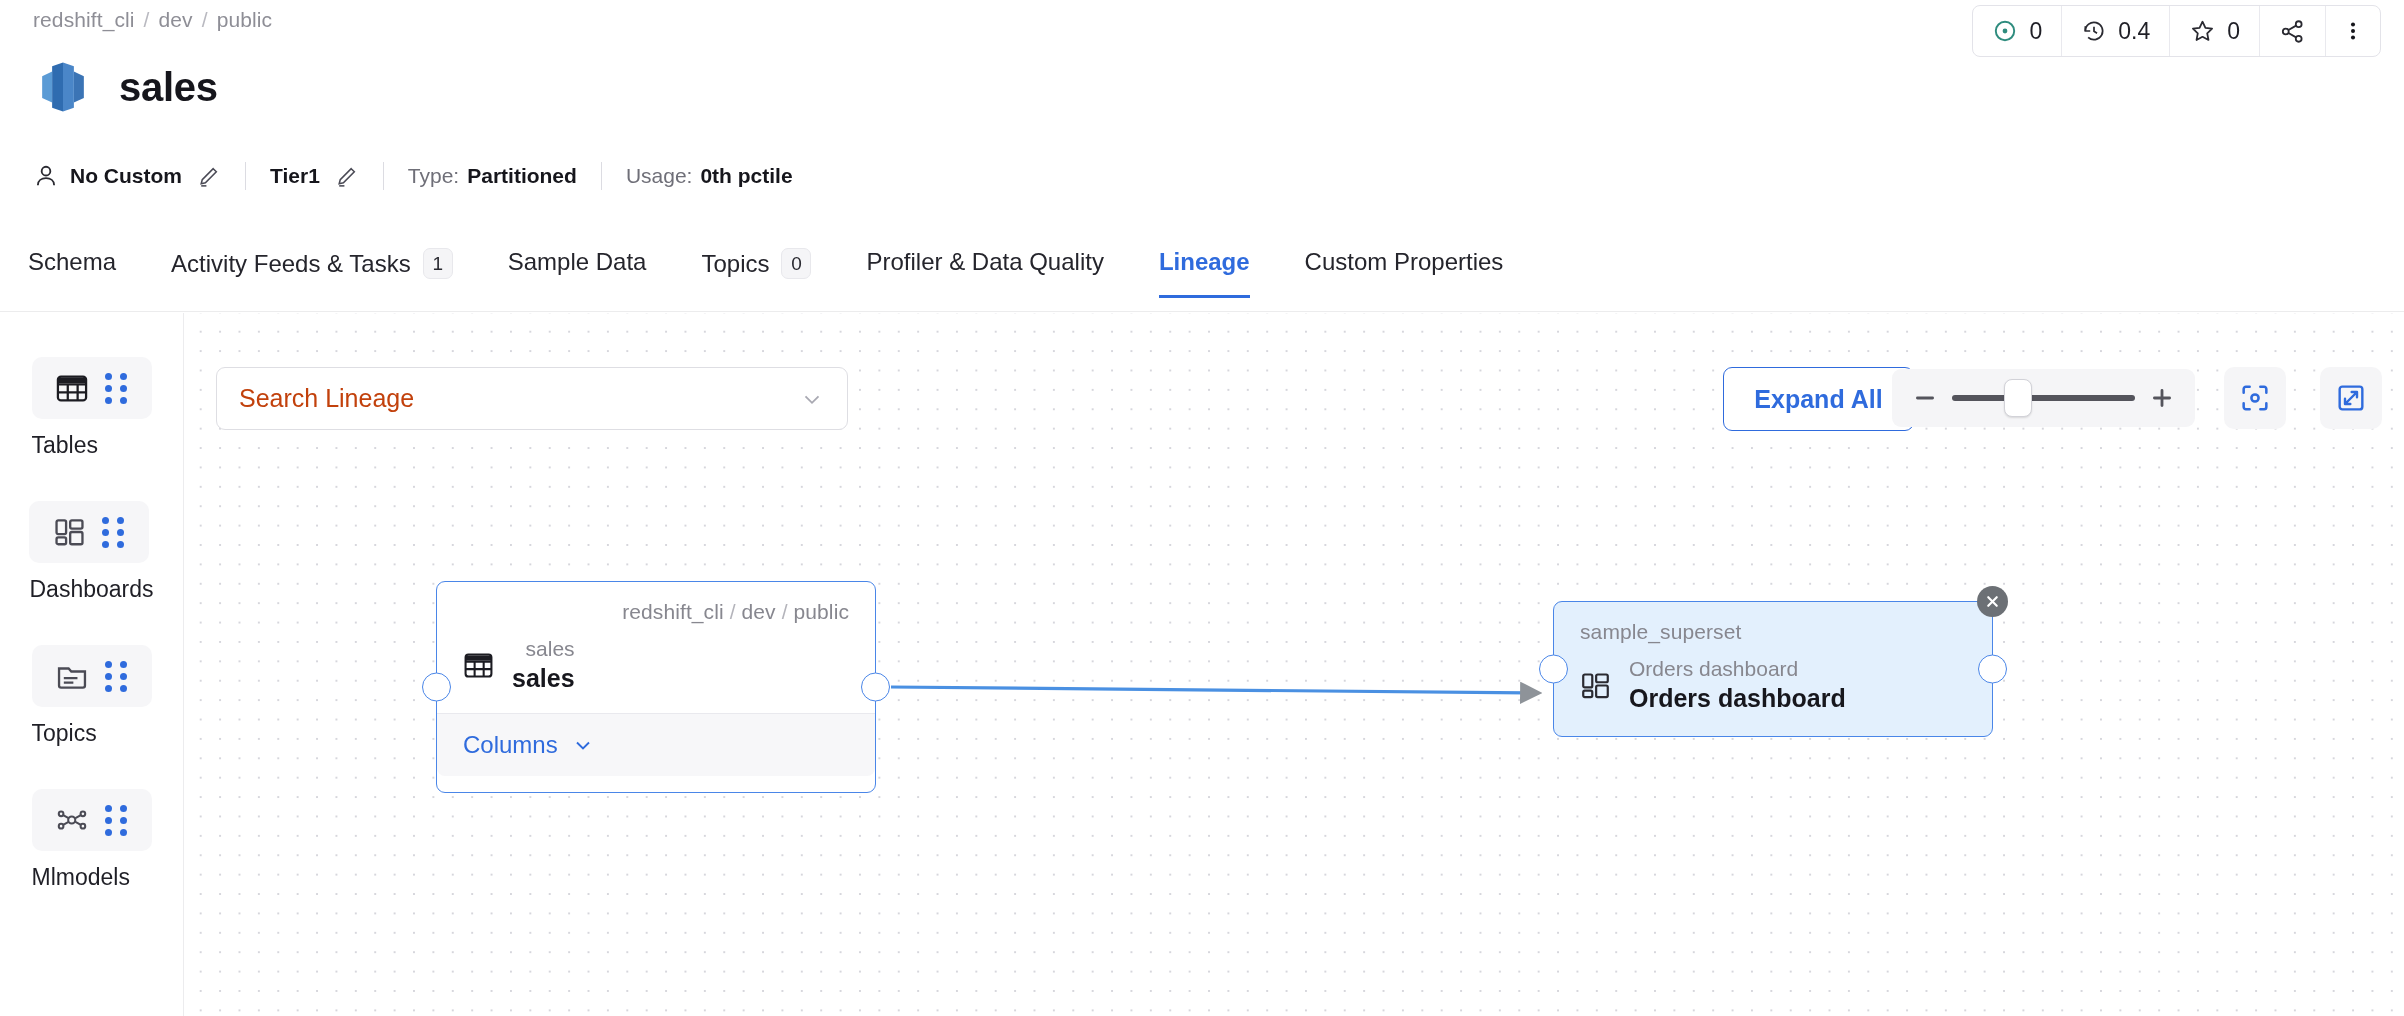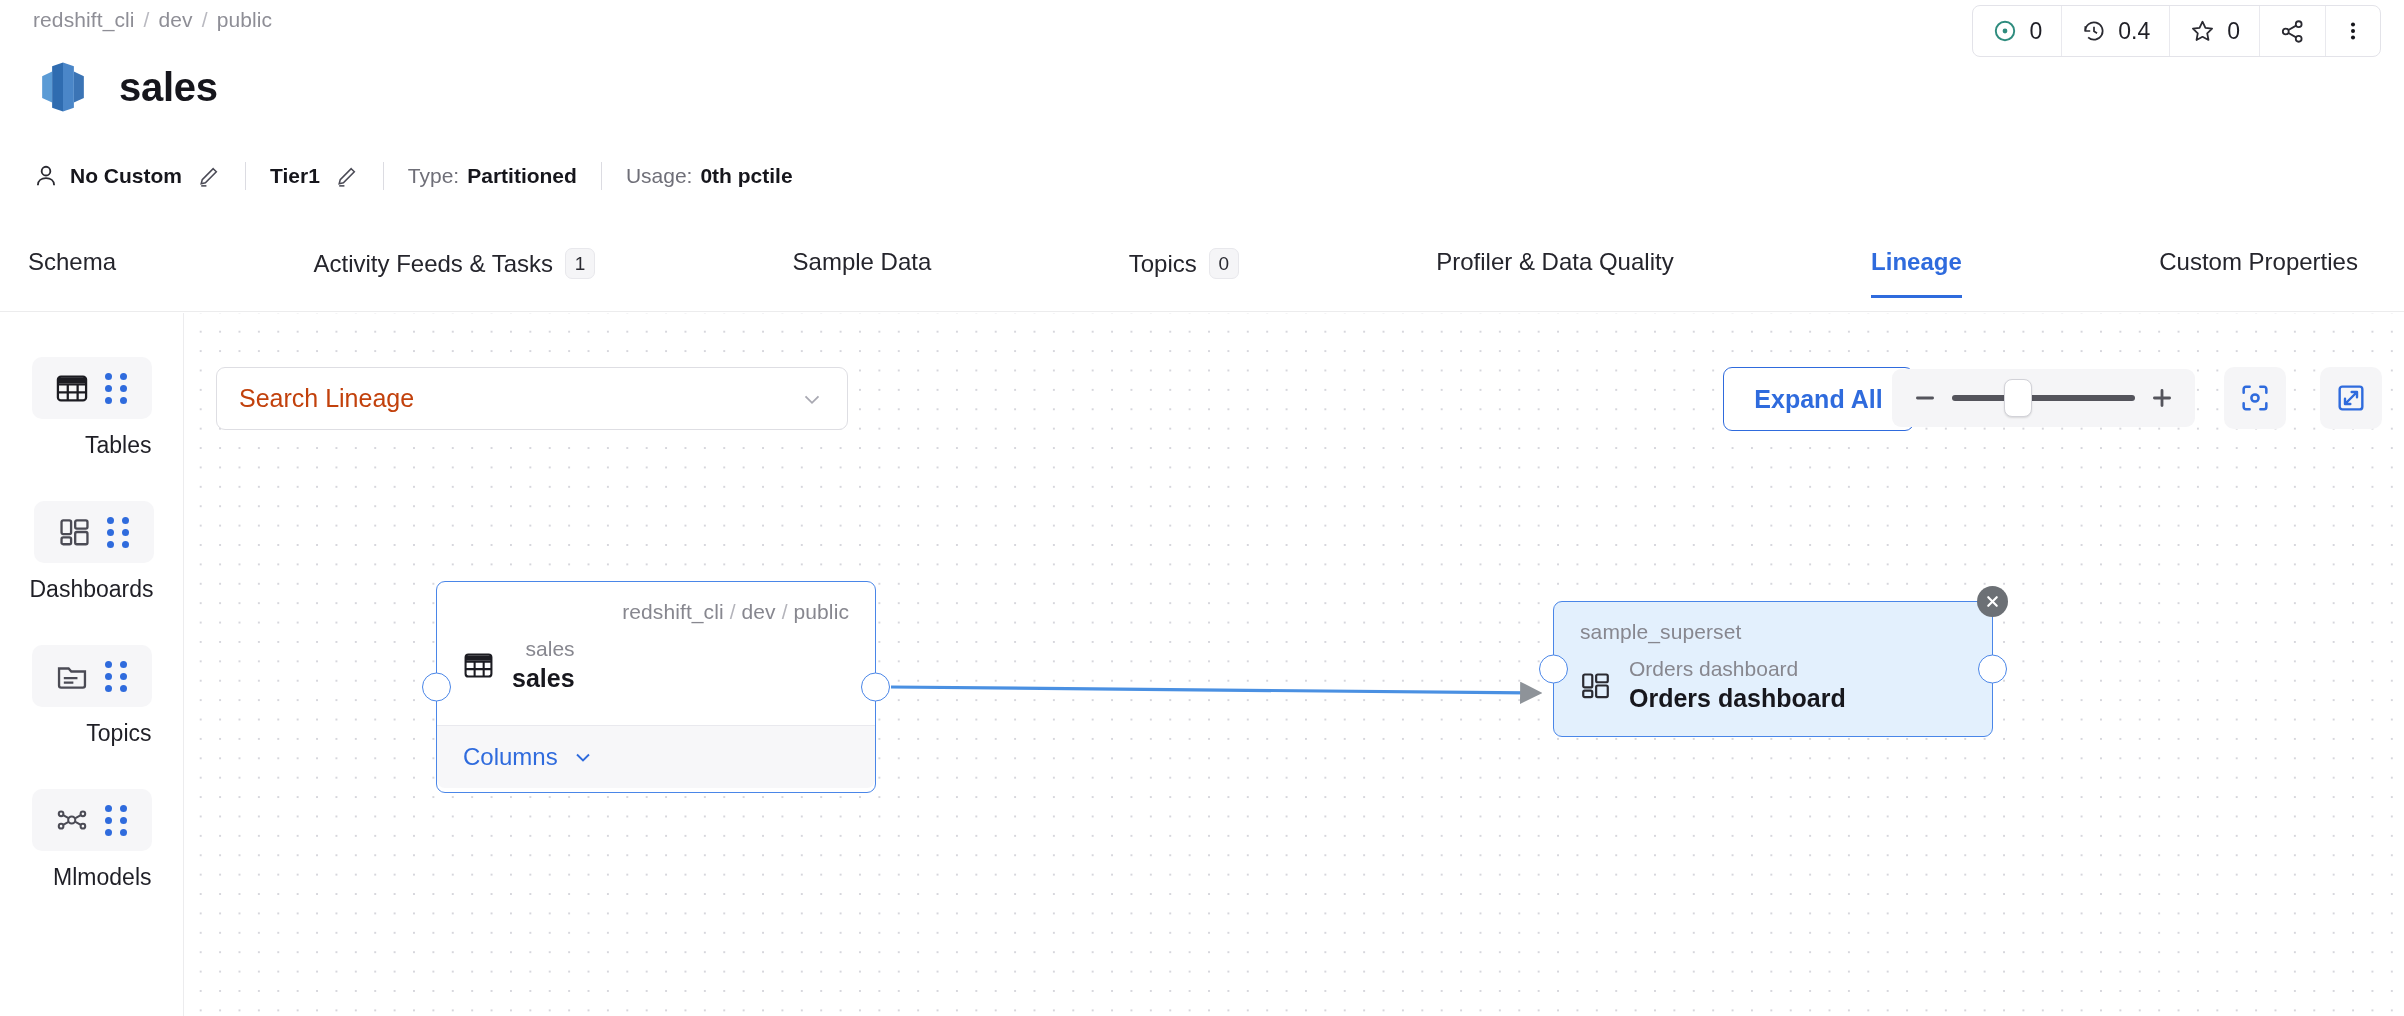--- a/index.html
+++ b/index.html
@@ -54,21 +54,20 @@
     padding: 0 19px; border-right: 1px solid #e9e9ee;
     font-size: 23px; color: #1f1f26; cursor: pointer;
   }
   .action-cell:last-child { border-right: none; padding: 0 16px; }
 
   
   .tabs {
     position: absolute; left: 0; top: 248px; width: 2404px; height: 64px;
     display: flex; align-items: flex-start; gap: 9px;
     border-bottom: 1px solid #ececed;
-    justify-content: space-between;
   }
   .tab {
     position: relative; display: flex; align-items: center; gap: 12px;
     font-size: 24px; color: #25252c; cursor: pointer;
     padding: 0 0 22px 0; margin-right: 46px; white-space: nowrap;
   }
   .tab:first-child { margin-left: 28px; }
   .tab.active { color: #2f6bdd; font-weight: 600; }
   .tab.active::after {
     content: ""; position: absolute; left: 0; right: 0; bottom: 0;
@@ -85,21 +84,21 @@
   .body {
     position: absolute; left: 0; top: 313px; width: 2404px; height: 703px;
     display: flex;
   }
   .sidebar {
     width: 184px; height: 703px; background: #ffffff;
     border-right: 1px solid #ececee;
     display: flex; flex-direction: column; align-items: center;
     padding-top: 44px; flex: none;
   }
-  .side-item { display: flex; flex-direction: column; align-items: flex-end; margin-bottom: 42px; }
+  .side-item { display: flex; flex-direction: column; align-items: flex-start; margin-bottom: 42px; }
   .side-chip {
     width: 120px; height: 62px; background: #f6f6f8; border-radius: 10px;
     display: flex; align-items: center; justify-content: center; gap: 16px;
     cursor: pointer;
   }
   .grip { display: grid; grid-template-columns: 8px 8px; gap: 5px 7px; }
   .grip i { width: 7px; height: 7px; border-radius: 50%; background: #2f6bdd; display:block; }
   .side-label { margin-top: 13px; font-size: 23px; color: #1f1f26; }
 
   
@@ -164,21 +163,21 @@
     text-align: right;
   }
   .node-path {
     font-size: 21px; color: #87878f; padding: 18px 26px 0 26px; letter-spacing: .1px;
   }
   .node-path .sep { color: #b4b4bb; }
   .node-main { display: flex; align-items: center; gap: 18px; padding: 12px 26px 0 26px; }
   .node-sub { font-size: 21px; color: #87878f; line-height: 1.25; }
   .node-name { font-size: 25px; font-weight: 700; color: #17171d; line-height: 1.3; }
   .node-columns {
-    position: absolute; left: 0; right: 0; bottom: 4px; height: 63px;
+    position: absolute; left: 0; right: 0; bottom: 16px; height: 63px;
     background: #f7f7f9; border-top: 1px solid #e9e9ee;
     border-radius: 0 0 8px 8px;
     display: flex; align-items: center; gap: 13px; padding-left: 26px;
     font-size: 24px; color: #2f6bdd; cursor: pointer;
   }
 
   .node-dash {
     left: 1369px; top: 288px; width: 440px; height: 136px;
     background: #e3f0fd; border: 1.7px solid #4a86e8; border-radius: 9px;
     cursor: pointer;

